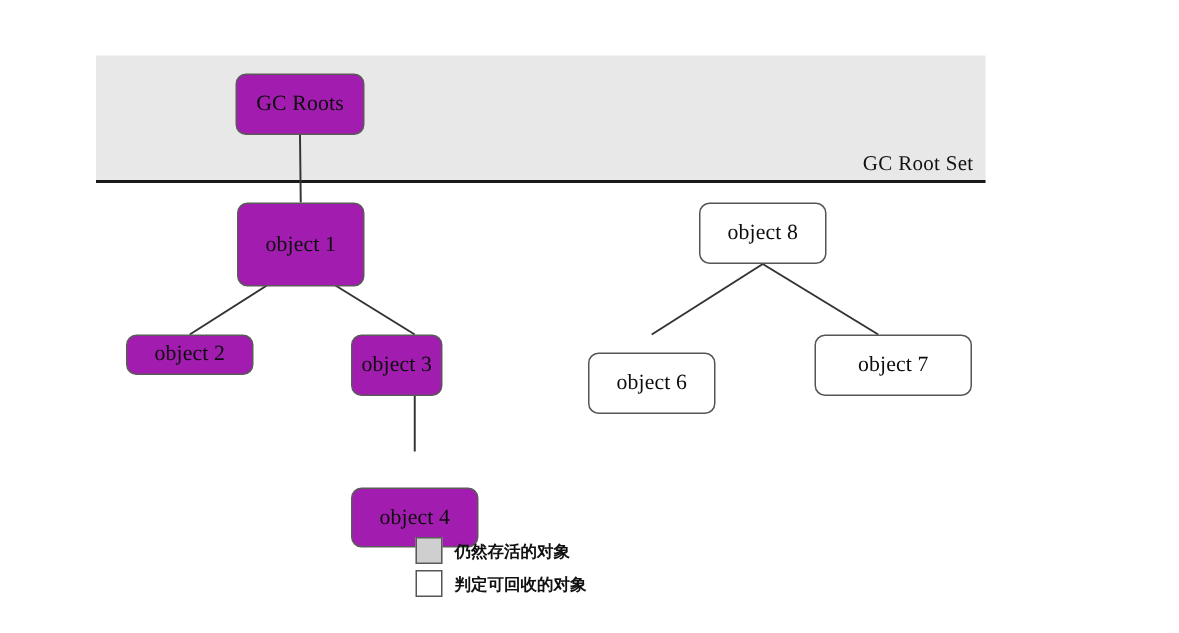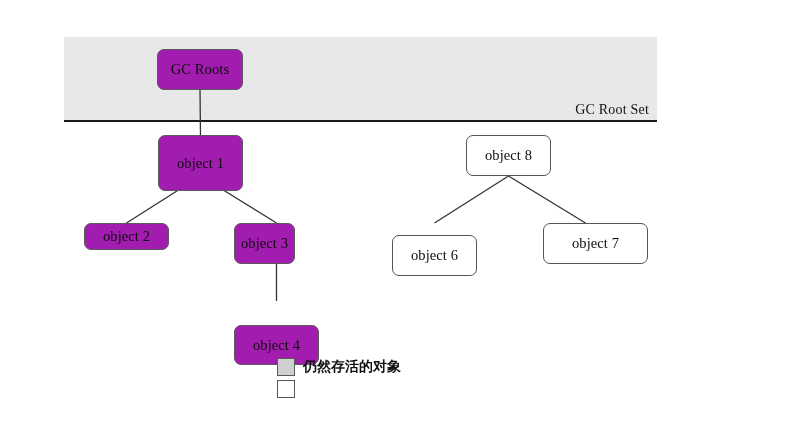--- a/index.html
+++ b/index.html
@@ -95,21 +95,21 @@
     background: #cfcfcf;
     border: 1.3px solid #5a5a5a;
   }
   .legend-swatch.collectable {
     background: #ffffff;
     border: 1.3px solid #555555;
   }
   .legend-label {
     margin-left: 8px;
     font-family: Liberation Mono, monospace;
-    font-size: 14px;
+    font-size: 11px;
     font-weight: bold;
     color: #111111;
     white-space: nowrap;
   }
 </style>
 </head>
 <body>
 
 <div id="diagram-canvas">
 
@@ -153,16 +153,17 @@
       </div>
     </div>
 
   <div class="legend" id="legend">
       <div class="legend-row">
         <span class="legend-swatch alive"></span>
         <span class="legend-label">仍然存活的对象</span>
       </div>
       <div class="legend-row">
         <span class="legend-swatch collectable"></span>
+        <span class="legend-label">判定可回收的对象</span>
       </div>
     </div>
 
 </div>
 
 </body></html>

